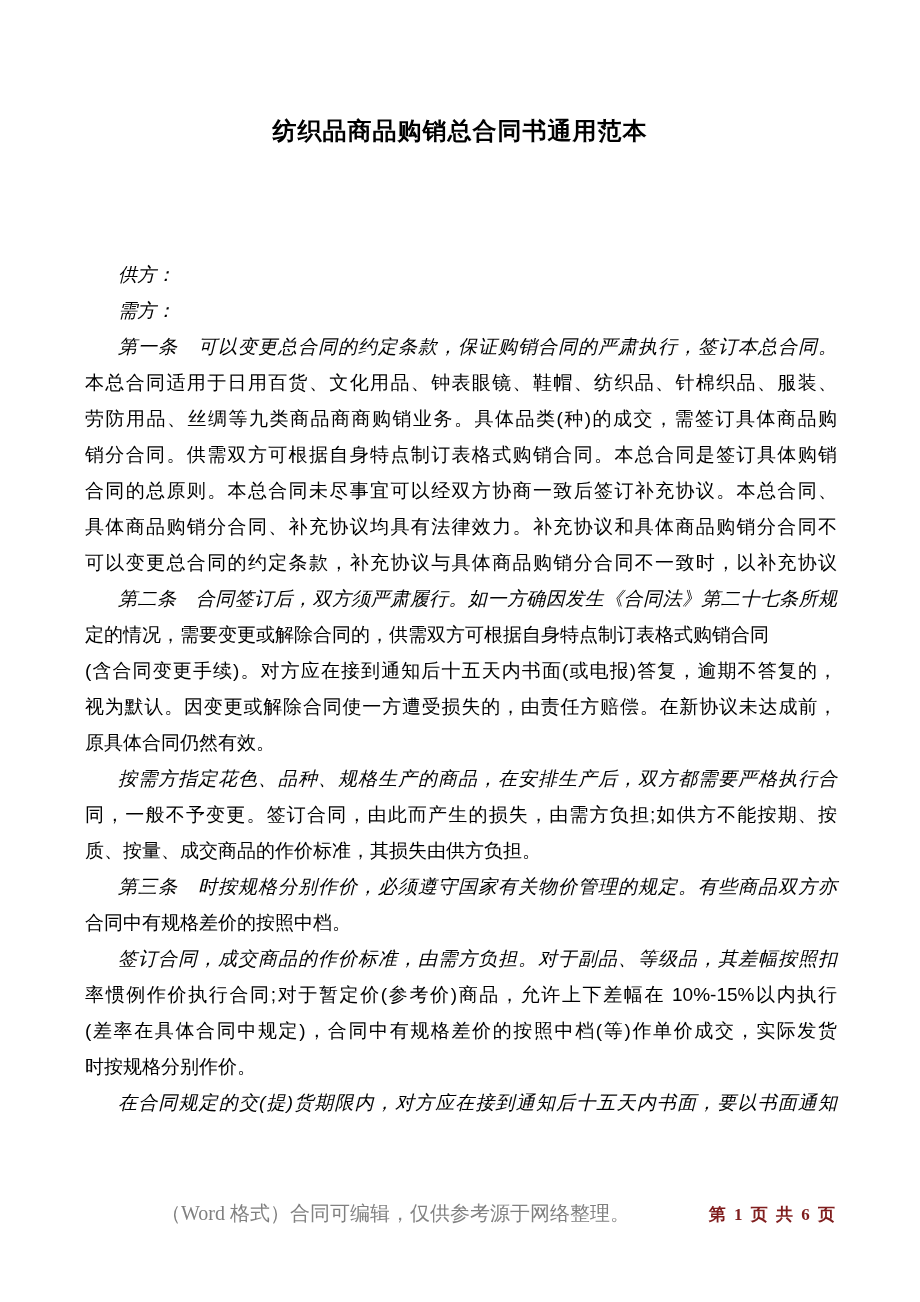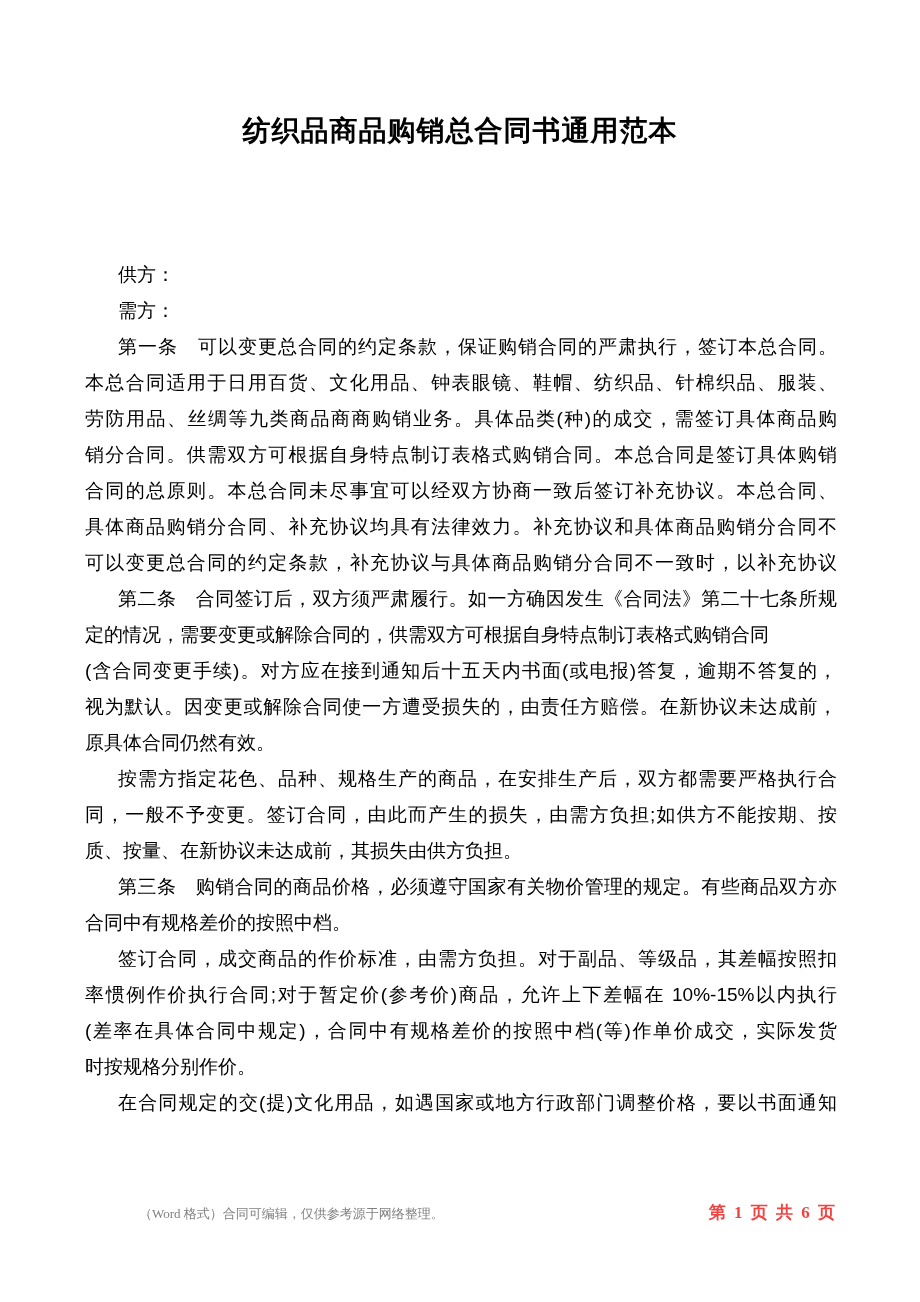--- a/index.html
+++ b/index.html
@@ -16,64 +16,65 @@
     font-family: "Liberation Sans", "DejaVu Sans", sans-serif;
     overflow: hidden;
   }
   .title {
     position: absolute;
     left: 0;
     right: 0;
     top: 112px;
     margin: 0;
     text-align: center;
-    font-size: 28px;
+    font-size: 24px;
     line-height: 38px;
     font-weight: 700;
     letter-spacing: 1px;
   }
   .content {
     position: absolute;
     left: 85px;
     top: 257px;
     width: 752px;
   }
   .line {
     font-size: 19px;
     line-height: 36px;
     white-space: normal;
     text-align: left;
   }
   .line.indent {
     text-indent: 33px;
+    font-style: italic;
   }
   .line.fill {
     text-align: justify;
     text-align-last: justify;
   }
   .footer {
     position: absolute;
     left: 85px;
     top: 1202px;
     width: 752px;
     display: flex;
     justify-content: space-between;
     align-items: baseline;
     font-family: "Liberation Serif", "DejaVu Serif", serif;
     line-height: 22px;
   }
   .footer-note {
-    margin-left: 54px;
-    font-size: 13px;
+    margin-left: 76px;
+    font-size: 20px;
     color: #808080;
   }
   .footer-page {
     font-size: 17px;
     font-weight: 700;
-    color: #ef4444;
+    color: #7f1d1d;
     letter-spacing: 2px;
   }
 </style>
 </head>
 <body>
 
 <div class="page">
 
   <h1 class="title">纺织品商品购销总合同书通用范本</h1>
 
@@ -87,28 +88,28 @@
       <div class="line fill">合同的总原则。本总合同未尽事宜可以经双方协商一致后签订补充协议。本总合同、</div>
       <div class="line fill">具体商品购销分合同、补充协议均具有法律效力。补充协议和具体商品购销分合同不</div>
       <div class="line fill">可以变更总合同的约定条款，补充协议与具体商品购销分合同不一致时，以补充协议</div>
       <div class="line indent fill">第二条　合同签订后，双方须严肃履行。如一方确因发生《合同法》第二十七条所规</div>
       <div class="line">定的情况，需要变更或解除合同的，供需双方可根据自身特点制订表格式购销合同</div>
       <div class="line fill">(含合同变更手续)。对方应在接到通知后十五天内书面(或电报)答复，逾期不答复的，</div>
       <div class="line fill">视为默认。因变更或解除合同使一方遭受损失的，由责任方赔偿。在新协议未达成前，</div>
       <div class="line">原具体合同仍然有效。</div>
       <div class="line indent fill">按需方指定花色、品种、规格生产的商品，在安排生产后，双方都需要严格执行合</div>
       <div class="line fill">同，一般不予变更。签订合同，由此而产生的损失，由需方负担;如供方不能按期、按</div>
-      <div class="line">质、按量、在新协议未达成前，其损失由供方负担。</div>
-      <div class="line indent fill">第三条　购销合同的商品价格，必须遵守国家有关物价管理的规定。有些商品双方亦</div>
+      <div class="line">质、按量、成交商品的作价标准，其损失由供方负担。</div>
+      <div class="line indent fill">第三条　时按规格分别作价，必须遵守国家有关物价管理的规定。有些商品双方亦</div>
       <div class="line">合同中有规格差价的按照中档。</div>
       <div class="line indent fill">签订合同，成交商品的作价标准，由需方负担。对于副品、等级品，其差幅按照扣</div>
       <div class="line fill">率惯例作价执行合同;对于暂定价(参考价)商品，允许上下差幅在 10%-15%以内执行</div>
       <div class="line fill">(差率在具体合同中规定)，合同中有规格差价的按照中档(等)作单价成交，实际发货</div>
       <div class="line">时按规格分别作价。</div>
-      <div class="line indent fill">在合同规定的交(提)文化用品，如遇国家或地方行政部门调整价格，要以书面通知</div>
+      <div class="line indent fill">在合同规定的交(提)货期限内，对方应在接到通知后十五天内书面，要以书面通知</div>
     </div>
 
   <div class="footer">
     <span class="footer-note">（Word 格式）合同可编辑，仅供参考源于网络整理。</span>
     <span class="footer-page">第 1 页 共 6 页</span>
   </div>
 
 </div>
 
 </body></html>

